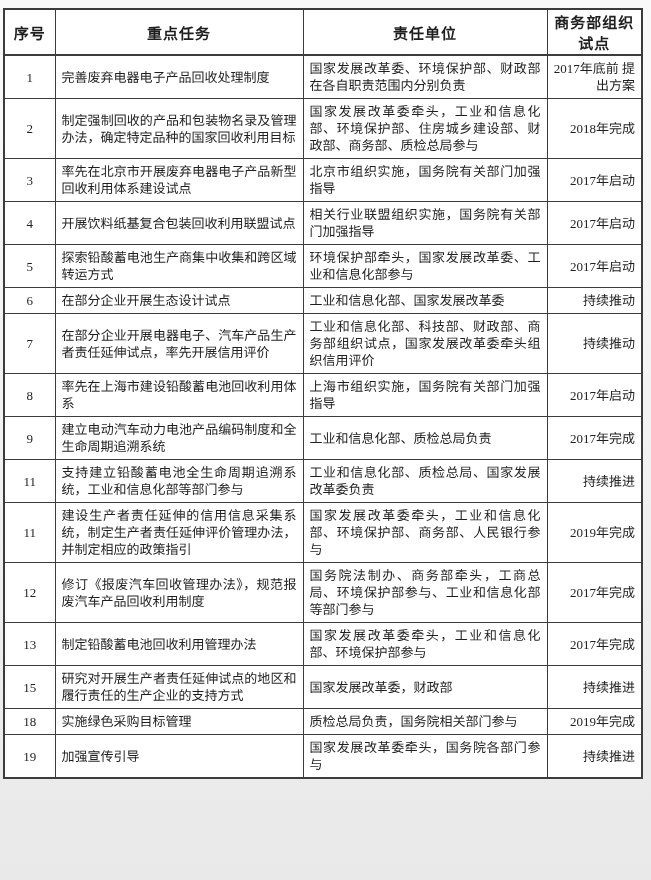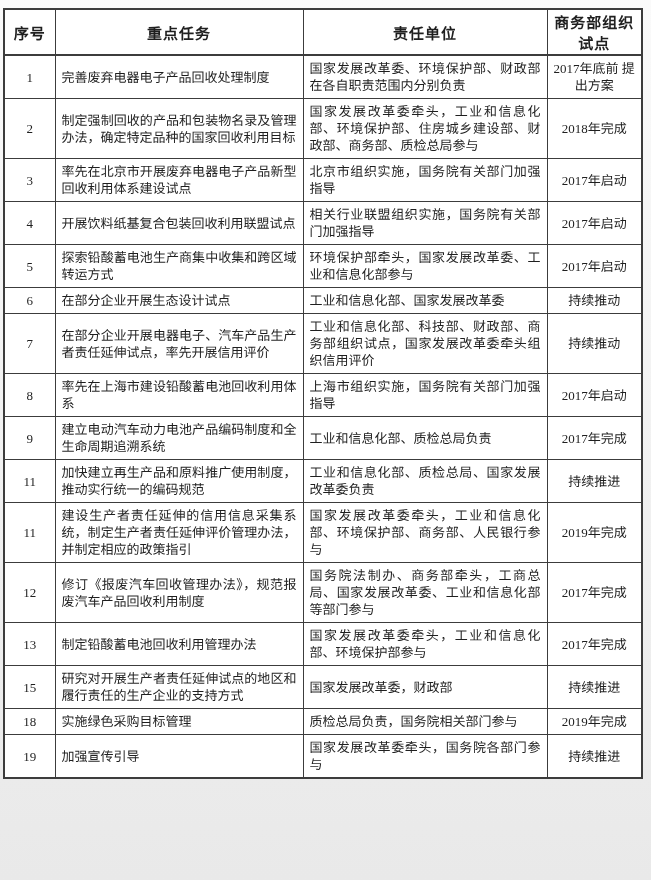--- a/index.html
+++ b/index.html
@@ -48,21 +48,21 @@
     vertical-align: middle;
     word-break: break-all;
   }
   td.cell-index {
     text-align: center;
   }
   td.cell-task, td.cell-unit {
     text-align: justify;
   }
   td.cell-time {
-    text-align: center;
+    text-align: right;
   }
   col.col-index { width: 51px; }
   col.col-task  { width: 248px; }
   col.col-unit  { width: 244px; }
   col.col-time  { width: 95px; }
 </style>
 </head>
 <body>
 
 <div class="page">
@@ -140,36 +140,36 @@
 
   <tr>
     <td class="cell-index">9</td>
     <td class="cell-task">建立电动汽车动力电池产品编码制度和全生命周期追溯系统</td>
     <td class="cell-unit">工业和信息化部、质检总局负责</td>
     <td class="cell-time">2017年完成</td>
   </tr>
 
   <tr>
     <td class="cell-index">11</td>
-    <td class="cell-task">加快建立再生产品和原料推广使用制度，推动实行统一的编码规范</td>
+    <td class="cell-task">支持建立铅酸蓄电池全生命周期追溯系统，工业和信息化部等部门参与</td>
     <td class="cell-unit">工业和信息化部、质检总局、国家发展改革委负责</td>
     <td class="cell-time">持续推进</td>
   </tr>
 
   <tr>
     <td class="cell-index">11</td>
     <td class="cell-task">建设生产者责任延伸的信用信息采集系统，制定生产者责任延伸评价管理办法，并制定相应的政策指引</td>
     <td class="cell-unit">国家发展改革委牵头，工业和信息化部、环境保护部、商务部、人民银行参与</td>
     <td class="cell-time">2019年完成</td>
   </tr>
 
   <tr>
     <td class="cell-index">12</td>
     <td class="cell-task">修订《报废汽车回收管理办法》，规范报废汽车产品回收利用制度</td>
-    <td class="cell-unit">国务院法制办、商务部牵头，工商总局、国家发展改革委、工业和信息化部等部门参与</td>
+    <td class="cell-unit">国务院法制办、商务部牵头，工商总局、环境保护部参与、工业和信息化部等部门参与</td>
     <td class="cell-time">2017年完成</td>
   </tr>
 
   <tr>
     <td class="cell-index">13</td>
     <td class="cell-task">制定铅酸蓄电池回收利用管理办法</td>
     <td class="cell-unit">国家发展改革委牵头，工业和信息化部、环境保护部参与</td>
     <td class="cell-time">2017年完成</td>
   </tr>
 

